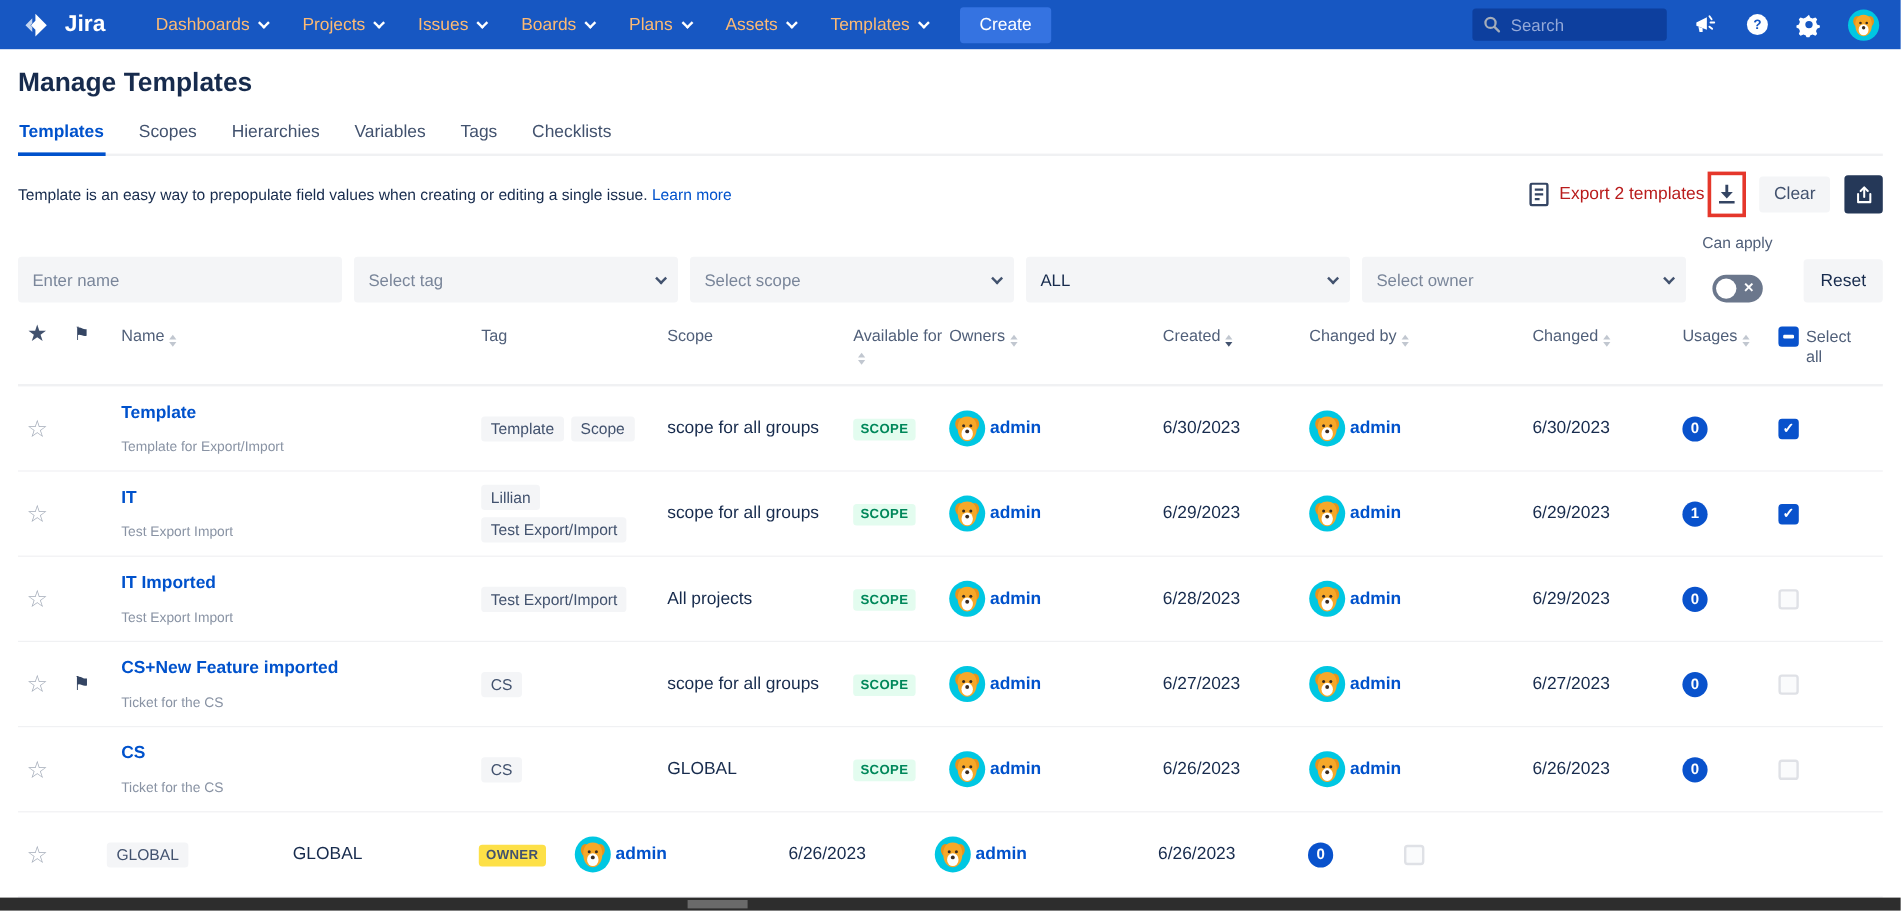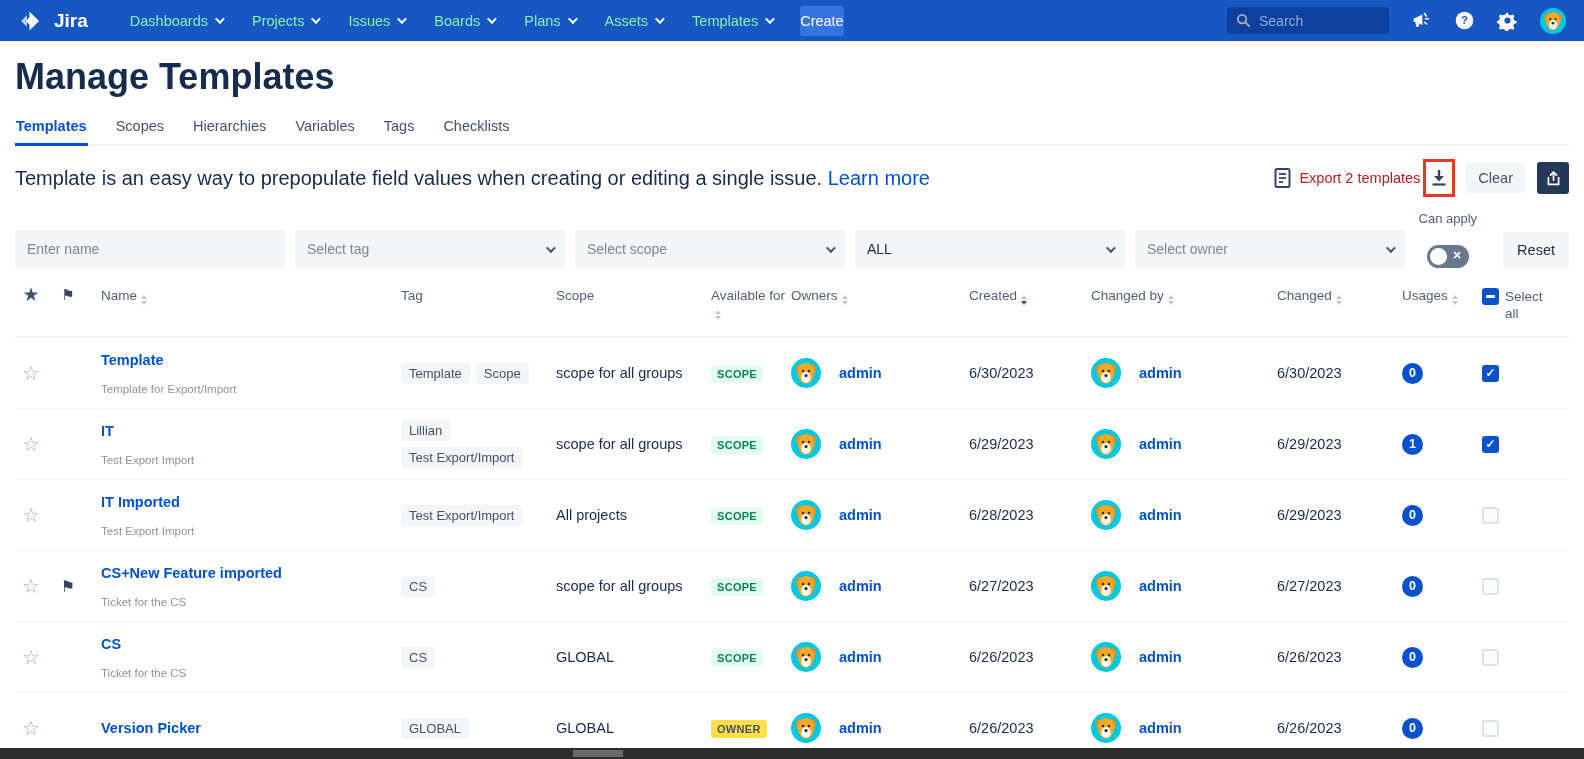--- a/index.html
+++ b/index.html
@@ -5,44 +5,44 @@
   * { margin:0; padding:0; box-sizing:border-box; }
   html,body { width:1584px; height:759px; overflow:hidden; background:#fff;
               font-family:"Liberation Sans", sans-serif; color:#172B4D; }
   body { position:relative; }
 
   
   .topnav { height:41px; background:#1757C2; display:flex; align-items:center; padding:0 18px; }
   .brand { display:flex; align-items:center; gap:12px; color:#fff; font-size:19px; font-weight:bold; }
   .brand svg { width:24px; height:24px; }
   .nav-items { display:flex; align-items:center; gap:30px; margin-left:42px; }
-  .nav-item { display:flex; align-items:center; gap:7px; color:#86efac; font-size:14.5px; cursor:pointer; }
+  .nav-item { display:flex; align-items:center; gap:7px; color:#fdba74; font-size:14.5px; cursor:pointer; }
   .chev { width:7px; height:7px; border-right:2px solid #fff; border-bottom:2px solid #fff;
           transform:rotate(45deg) translateY(-2px); }
   .create-btn { margin-left:28px; background:#3573E1; color:#fff; border:none; border-radius:3px;
-                font-size:14.5px; padding:7px 0; cursor:pointer; font-family:inherit; }
+                font-size:14.5px; padding:7px 16px; cursor:pointer; font-family:inherit; }
   .nav-right { margin-left:auto; display:flex; align-items:center; gap:22px; }
   .nav-search { display:flex; align-items:center; gap:8px; background:#0D3F9E; border-radius:3px;
                 width:162px; height:27px; padding:0 9px; }
   .nav-search input { background:transparent; border:none; outline:none; color:#7dd3fc; font-size:14px;
                       width:120px; font-family:inherit; }
   .nav-search input::placeholder { color:#94A9D8; }
   .nav-ic { width:21px; height:21px; display:flex; align-items:center; justify-content:center; cursor:pointer; }
   .nav-avatar { width:26px; height:26px; border-radius:50%; background:#00C7E2; overflow:hidden; cursor:pointer; }
   .nav-avatar svg, .avatar svg { width:100%; height:100%; display:block; }
 
   
   .content { padding:0 15px; }
-  .page-title { margin-top:15px; font-size:36px; font-weight:bold; color:#172B4D; }
+  .page-title { margin-top:15px; font-size:22px; font-weight:bold; color:#172B4D; }
   .tabs { display:flex; gap:27px; margin-top:16px; border-bottom:2px solid #F0F1F3; }
   .tab { font-size:14.5px; color:#42526E; padding:4px 1px 9px; cursor:pointer; }
   .tab.active { color:#0052CC; font-weight:bold; border-bottom:3px solid #0052CC; margin-bottom:-2px; }
 
   .toolbar-row { display:flex; align-items:center; margin-top:13px; height:38px; }
-  .desc-text { font-size:20px; color:#172B4D; }
+  .desc-text { font-size:13px; color:#172B4D; }
   .desc-text a { color:#0052CC; text-decoration:none; cursor:pointer; }
   .toolbar-right { margin-left:auto; display:flex; align-items:center; }
   .export-group { display:flex; align-items:center; gap:8px; cursor:pointer; }
   .export-label { font-size:14.5px; color:#b91c1c; }
   .dl-wrap { position:relative; margin-left:4px; width:30px; height:32px; display:flex;
              align-items:center; justify-content:center; cursor:pointer; }
   .red-box { position:absolute; inset:-3px -1px; border:3px solid #E5372B; pointer-events:none; }
   .clear-btn { margin-left:12px; background:#F4F5F7; border:none; border-radius:3px; color:#42526E;
                font-size:14.5px; padding:7px 12px; cursor:pointer; font-family:inherit; }
   .share-btn { margin-left:12px; background:#253858; border:none; border-radius:3px; width:32px; height:32px;
@@ -94,21 +94,21 @@
 
   .row-star { color:#A5ADBA; font-size:20px; cursor:pointer; }
   .row-flag { color:#344563; font-size:16px; }
   .name-link { color:#0052CC; font-size:14.5px; font-weight:bold; text-decoration:none; cursor:pointer; }
   .desc { color:#8993A4; font-size:11.5px; }
   .chip { background:#F4F5F7; color:#42526E; font-size:13px; padding:3px 8px; border-radius:3px; }
   .badge { display:inline-block; font-size:11px; font-weight:bold; letter-spacing:.3px;
            padding:3px 6px; border-radius:3px; }
   .badge-scope { background:#E3FCEF; color:#00875A; }
   .badge-owner { background:#fde047; color:#42526E; }
-  .owner { display:flex; align-items:center; gap:18px; }
+  .owner { display:flex; align-items:center; gap:4px; }
   .avatar { width:30px; height:30px; border-radius:50%; flex:none; overflow:hidden; }
   .avatar.dog { background:#00C7E2; }
   .avatar.person { background:#D8DBDF; }
   .owner-link { color:#0052CC; font-size:14.5px; font-weight:bold; text-decoration:none; cursor:pointer; }
   .usage-badge { min-width:21px; height:21px; border-radius:11px; background:#0952CC; color:#fff;
                  font-size:12.5px; font-weight:bold; display:flex; align-items:center; justify-content:center; padding:0 4px; }
   .checkbox { width:17px; height:17px; border-radius:3px; background:#FAFBFC; border:2px solid #DFE1E6;
               cursor:pointer; display:flex; align-items:center; justify-content:center; flex:none; }
   .checkbox.checked { background:#0952CC; border-color:#0952CC; color:#fff; font-size:12px; font-weight:bold; }
   .checkbox.indet { background:#0952CC; border-color:#0952CC; }
@@ -622,24 +622,20 @@
         </div>
   </div>
 
   <div class="trow">
     <div class="col c-star" style="align-self:center;">
           <span class="row-star">☆</span>
         </div>
     <div class="col c-flag" style="align-self:center;">
           <span class="row-flag" style="visibility: hidden;">⚑</span>
         </div>
-    <div class="col c-name">
-      <a class="name-link">Version Picker</a>
-
-    </div>
     <div class="col c-tag">
           <span class="chip">GLOBAL</span>
         </div>
     <div class="col c-scope">GLOBAL</div>
     <div class="col c-avail"><span class="badge badge-owner">OWNER</span></div>
     <div class="col c-owners">
           <div class="owner">
             <span class="avatar dog">
               <svg viewBox="0 0 24 24">
                 <ellipse cx="7" cy="9" rx="3" ry="4" fill="#E8921A"></ellipse>

